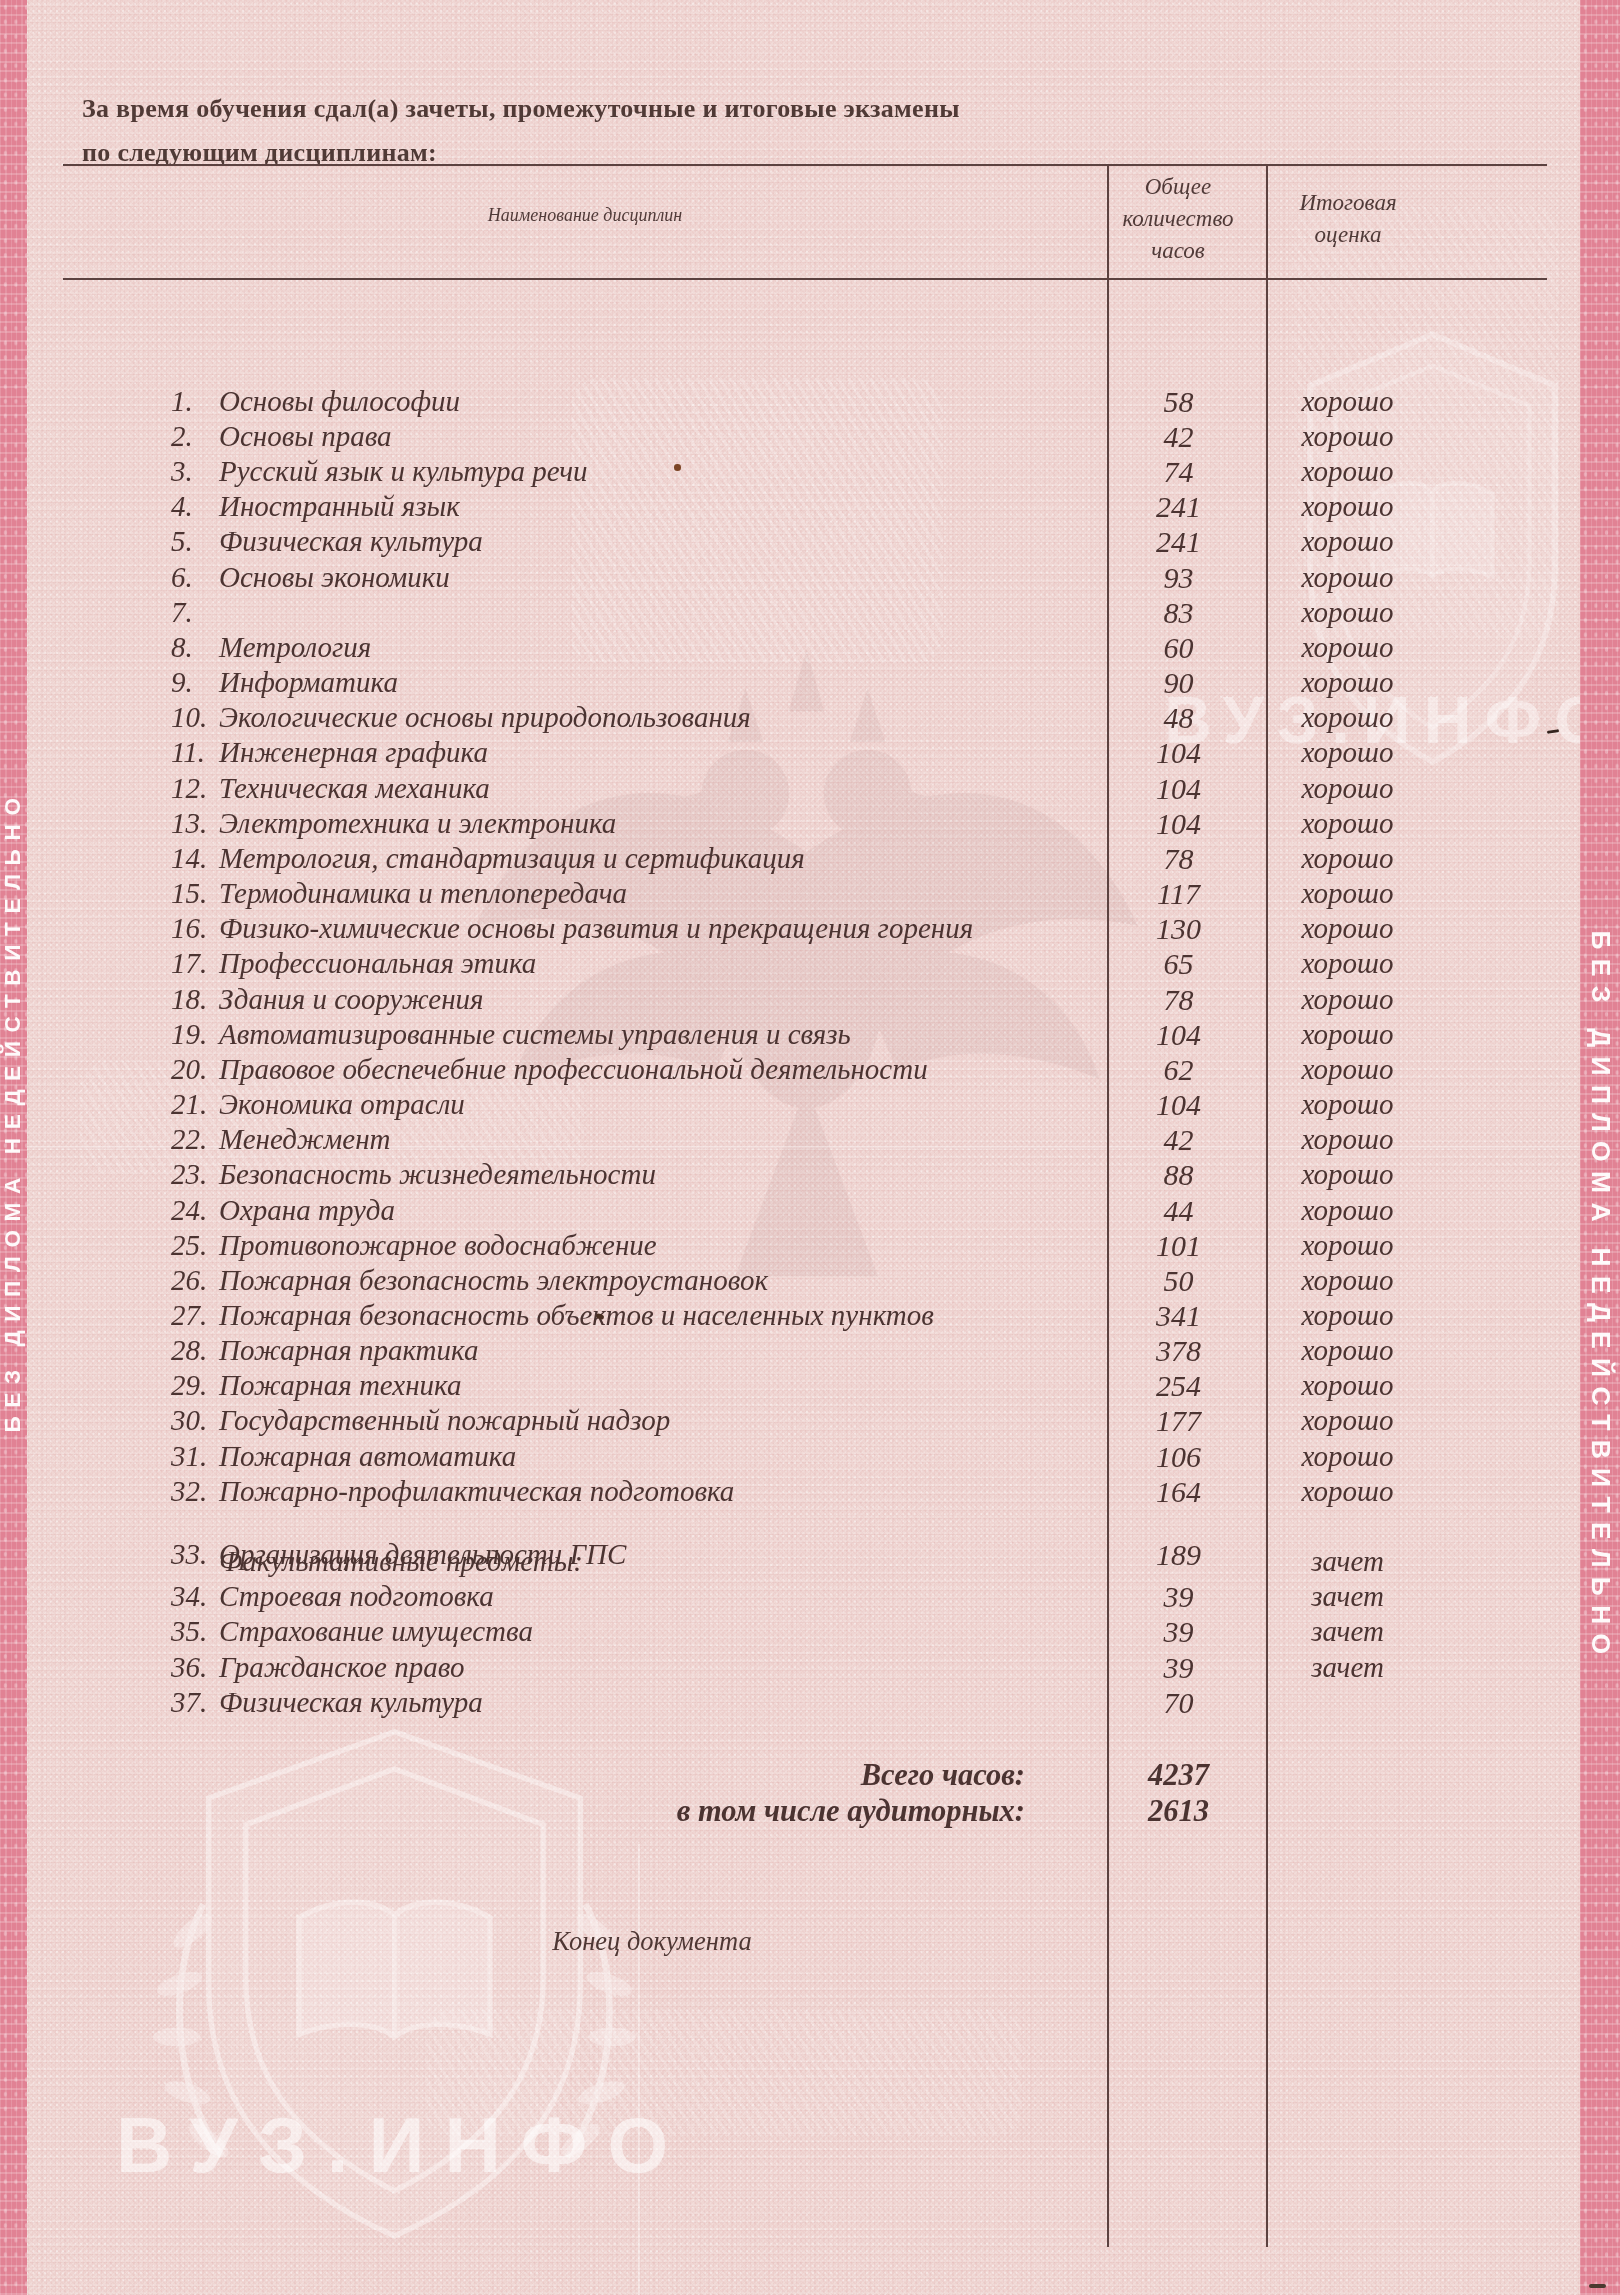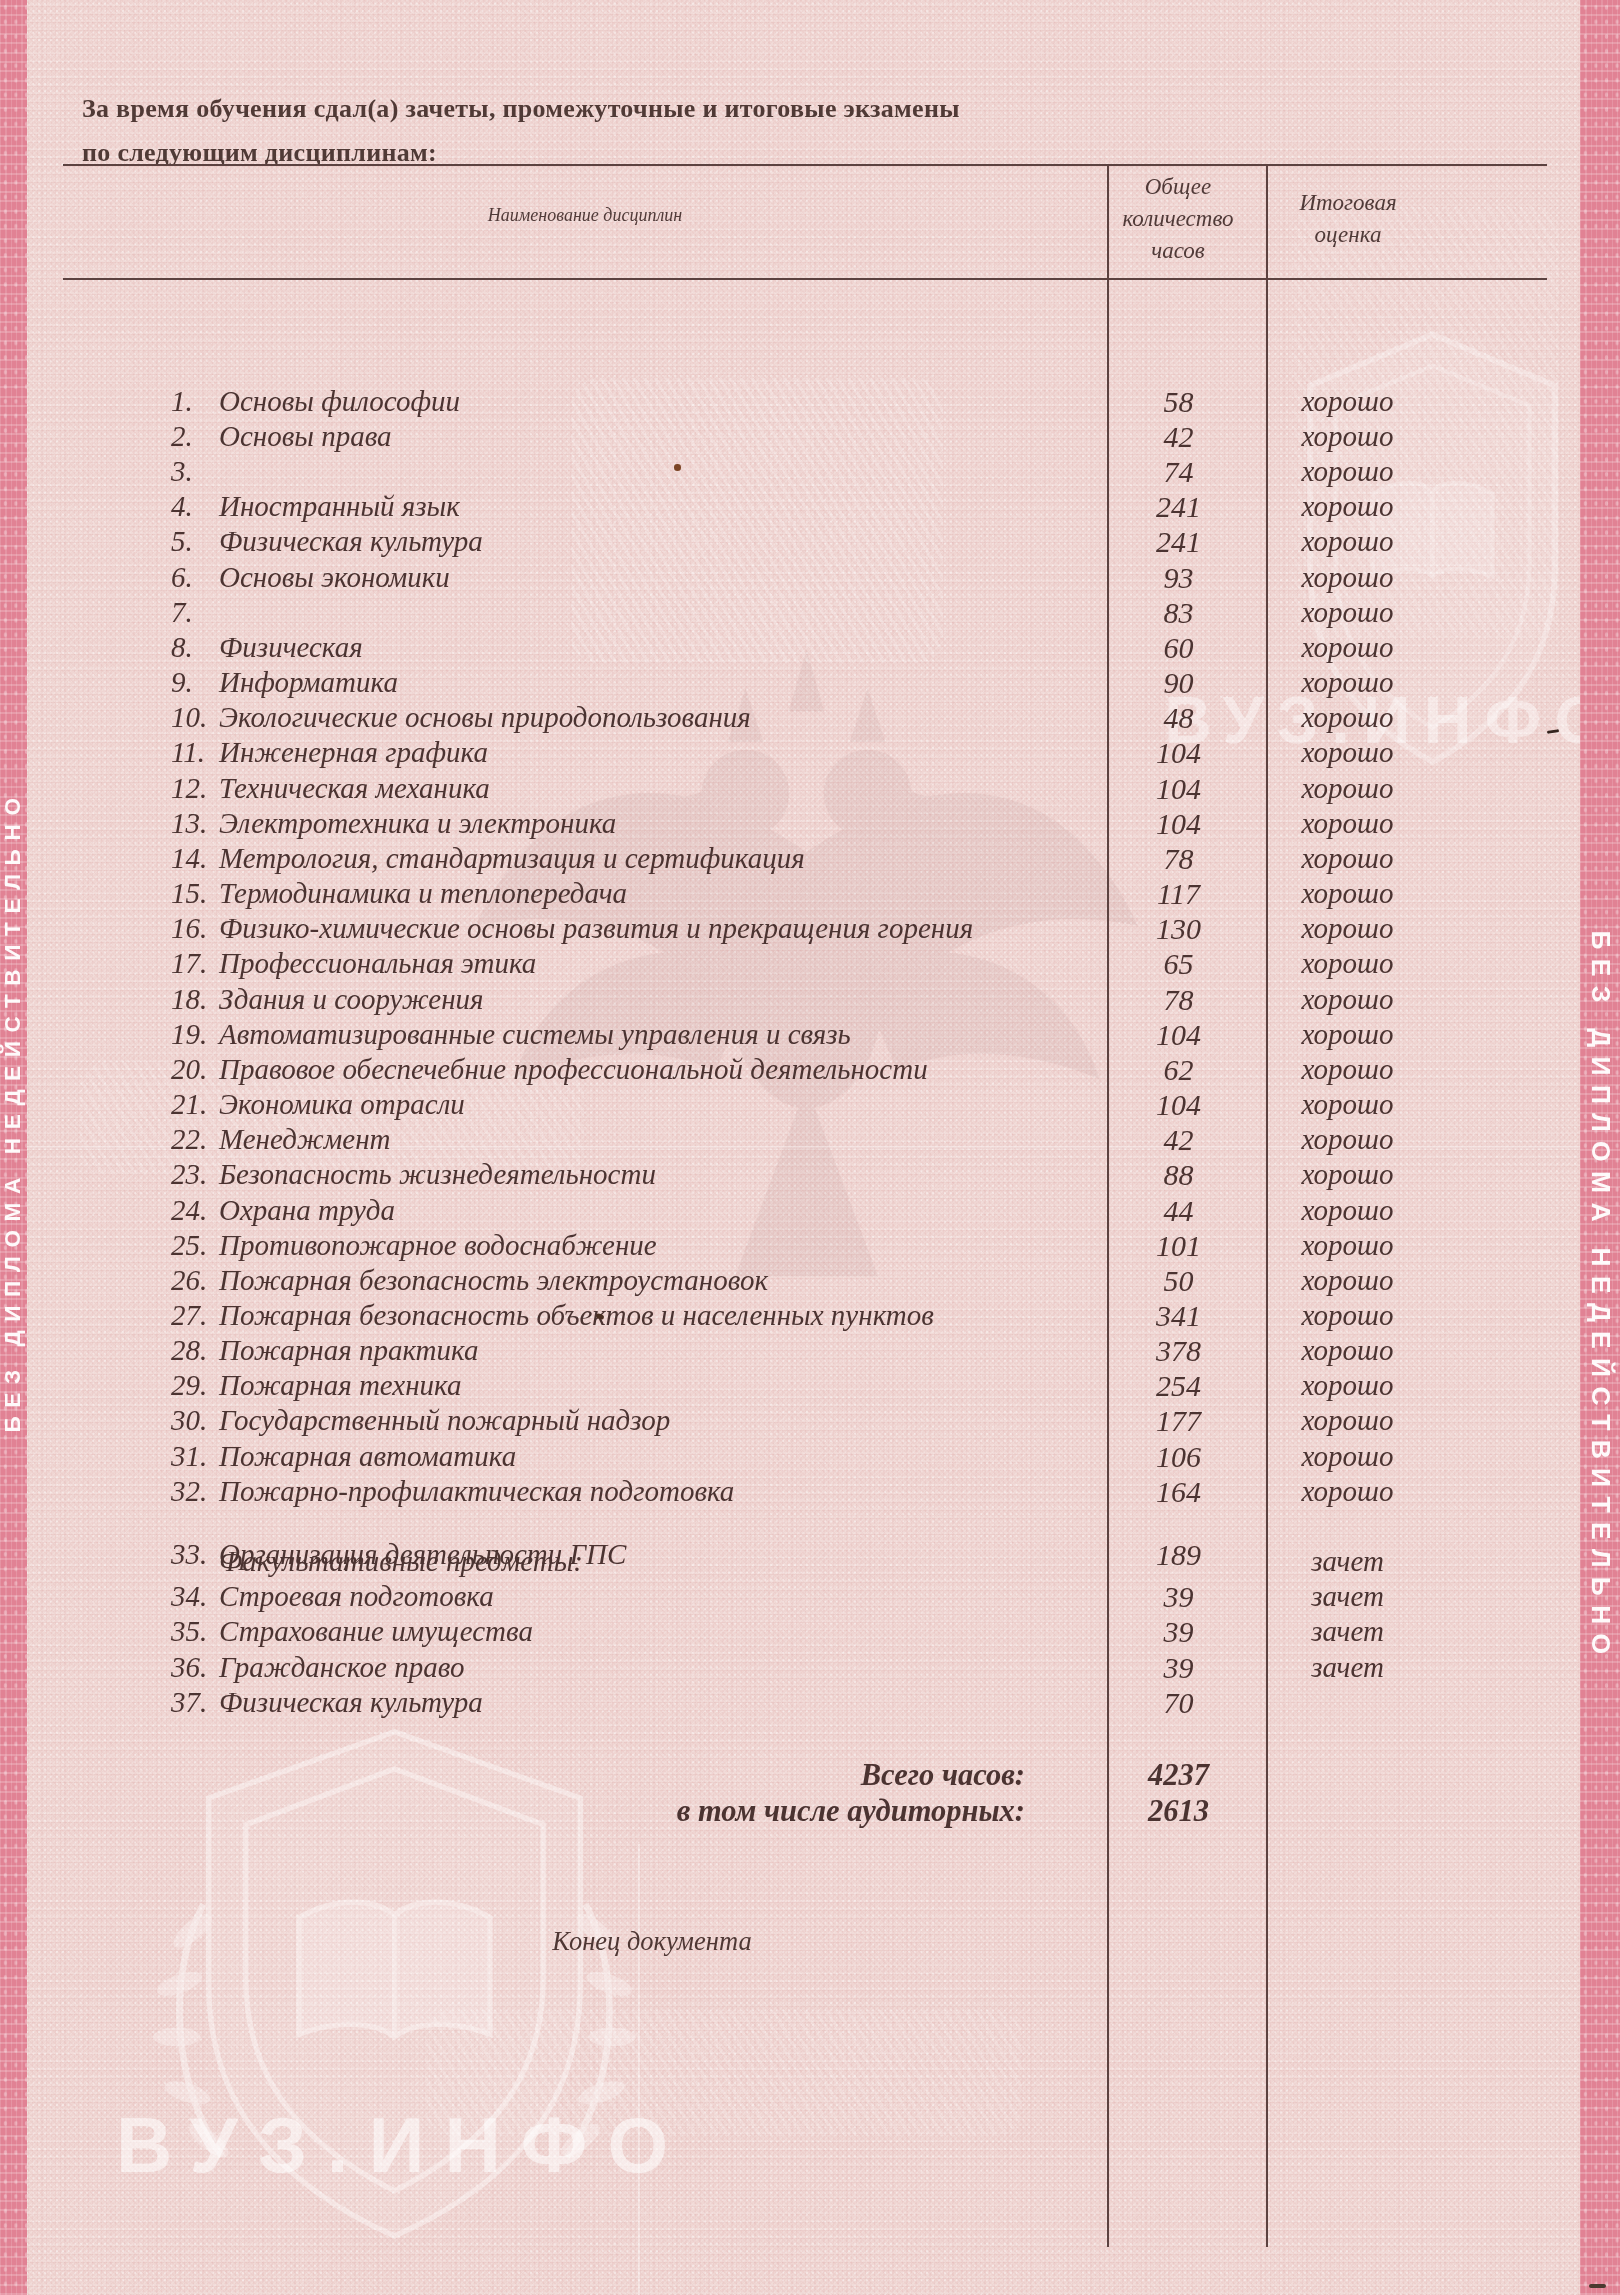--- a/index.html
+++ b/index.html
@@ -183,20 +183,21 @@
         <span class="c-grade">хорошо</span>
       </div>
       <div class="row" style="top: 420px;">
         <span class="c-num">2.</span>
         <span class="c-name">Основы права</span>
         <span class="c-hours">42</span>
         <span class="c-grade">хорошо</span>
       </div>
       <div class="row" style="top: 455px;">
         <span class="c-num">3.</span>
+        <span class="c-name">Русский язык и культура речи</span>
         <span class="c-hours">74</span>
         <span class="c-grade">хорошо</span>
       </div>
       <div class="row" style="top: 490px;">
         <span class="c-num">4.</span>
         <span class="c-name">Иностранный язык</span>
         <span class="c-hours">241</span>
         <span class="c-grade">хорошо</span>
       </div>
       <div class="row" style="top: 525px;">
@@ -211,21 +212,21 @@
         <span class="c-hours">93</span>
         <span class="c-grade">хорошо</span>
       </div>
       <div class="row" style="top: 596px;">
         <span class="c-num">7.</span>
         <span class="c-hours">83</span>
         <span class="c-grade">хорошо</span>
       </div>
       <div class="row" style="top: 631px;">
         <span class="c-num">8.</span>
-        <span class="c-name">Физическая</span>
+        <span class="c-name">Метрология</span>
         <span class="c-hours">60</span>
         <span class="c-grade">хорошо</span>
       </div>
       <div class="row" style="top: 666px;">
         <span class="c-num">9.</span>
         <span class="c-name">Информатика</span>
         <span class="c-hours">90</span>
         <span class="c-grade">хорошо</span>
       </div>
       <div class="row" style="top: 701px;">

